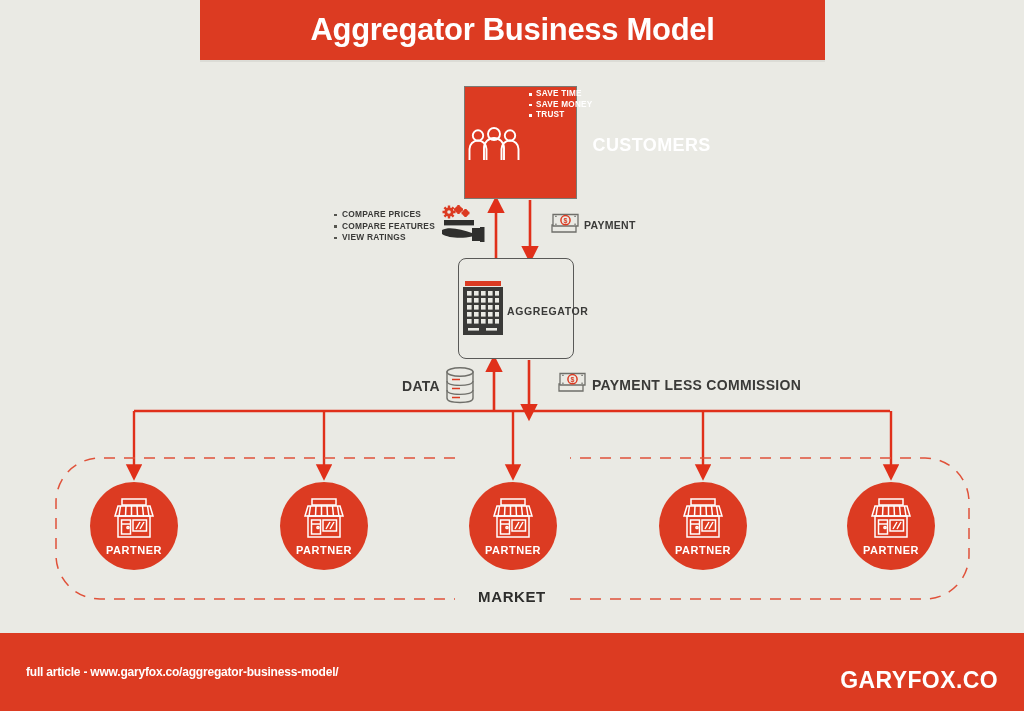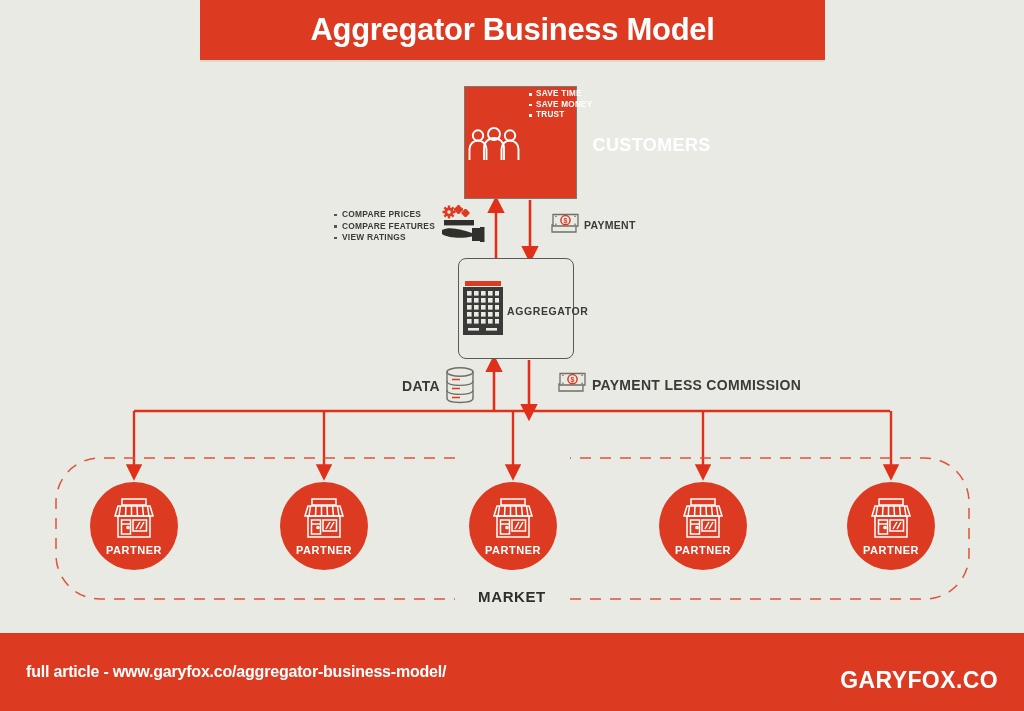--- a/index.html
+++ b/index.html
@@ -92,21 +92,21 @@
   .partner-label{
     color:#fff;font-size:11px;font-weight:bold;letter-spacing:.5px;margin-top:3px;
   }
 
   
   .footer{
     position:absolute;left:0;bottom:0;width:1024px;height:78px;
     background:#DC3B22;display:flex;align-items:center;
     justify-content:space-between;box-sizing:border-box;padding:0 26px;
   }
-  .footer-left{color:#fff;font-size:16px;font-weight:bold;letter-spacing:-.2px;}
+  .footer-left{color:#fff;font-size:12px;font-weight:bold;letter-spacing:-.2px;}
   .footer-right{color:#fff;font-size:23px;font-weight:bold;letter-spacing:.4px;margin-top:16px;}
 
   svg{display:block;overflow:visible;}
   .arrows{position:absolute;left:0;top:0;width:1024px;height:711px;pointer-events:none;}
 </style>
 </head>
 <body>
 
 <div class="stage">
 

